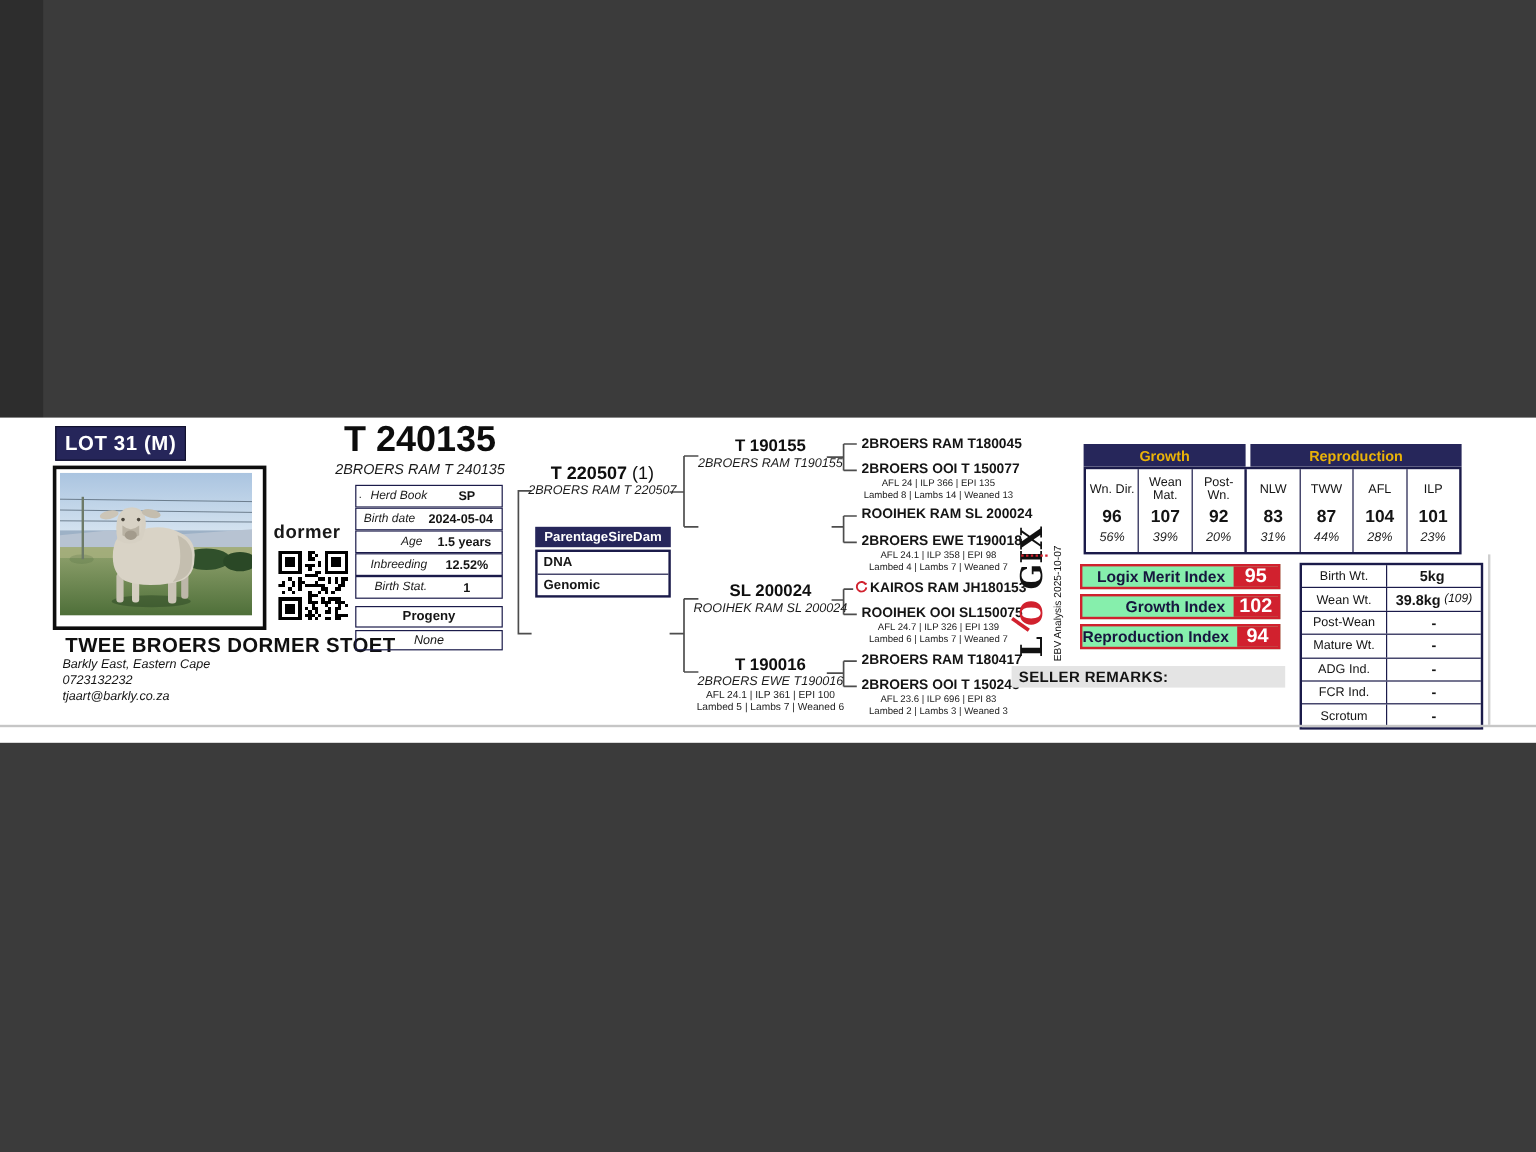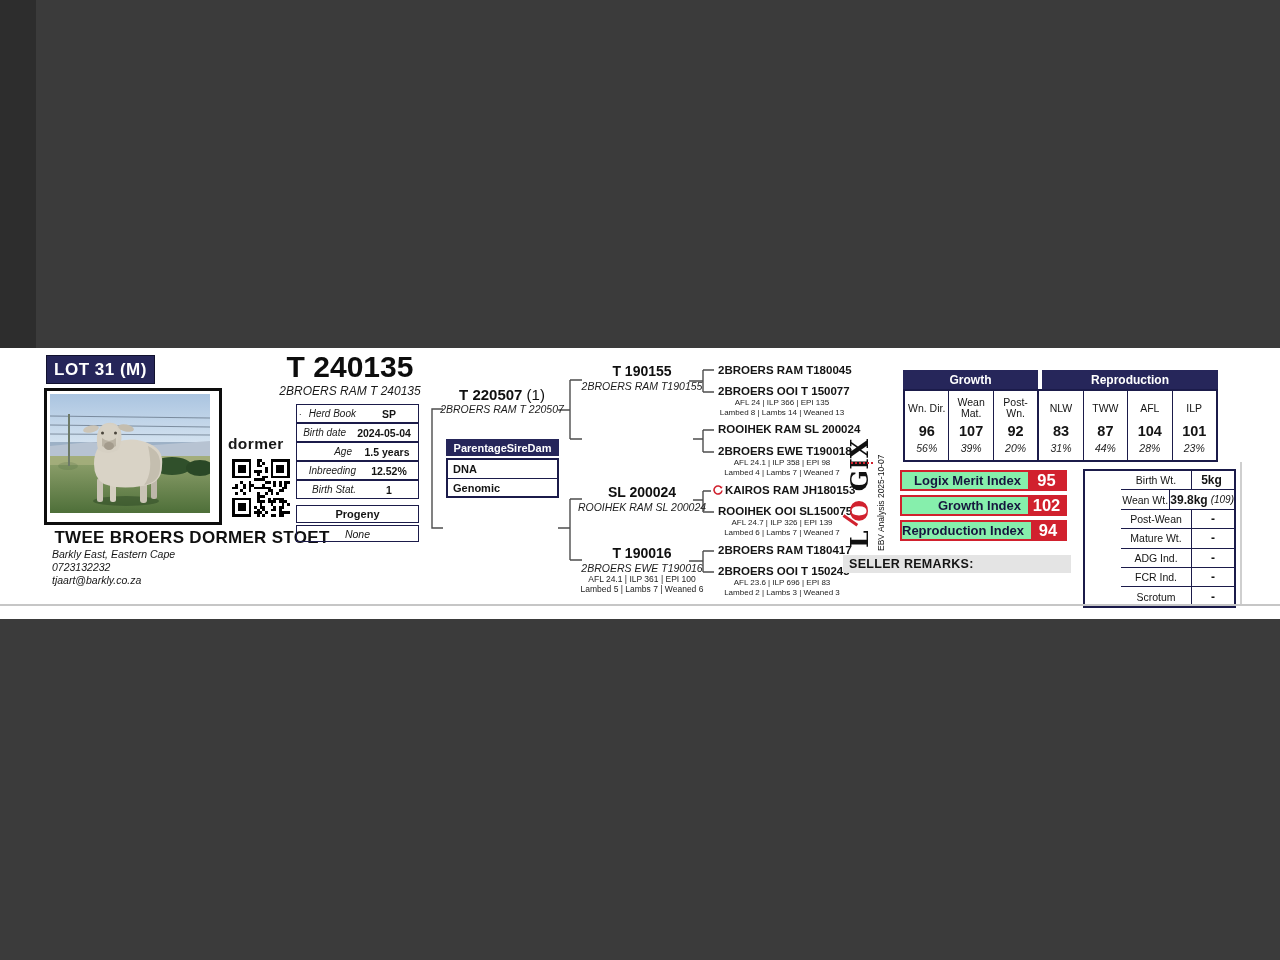--- a/index.html
+++ b/index.html
@@ -50,21 +50,21 @@
   .pid .sfx{font-weight:normal;}
   .g2 .pid{font-size:14px;}
   .psub{font-size:10.5px;font-style:italic;color:#1c1c1c;line-height:13px;white-space:nowrap;}
   .pstat{font-size:8.5px;color:#222;line-height:9.5px;white-space:nowrap;}
   .g3 .pname{font-size:11.5px;font-weight:bold;line-height:13px;white-space:nowrap;}
   .g3 .pstat{font-size:8px;text-align:center;width:128px;}
   .gicon{display:inline-block;width:10px;height:10px;margin-right:2px;vertical-align:-1px;}
 
   .tree{left:0;top:0;width:1280px;height:258px;pointer-events:none;}
 
-  .idx-hdr{top:22px;height:19px;background:#26265a;color:#ffffff;font-weight:bold;font-size:12px;
+  .idx-hdr{top:22px;height:19px;background:#26265a;color:#eab308;font-weight:bold;font-size:12px;
            display:flex;align-items:center;justify-content:center;}
   .idx-box{left:903px;top:41px;width:315px;height:73px;border:2px solid #1b1b4a;box-sizing:border-box;display:flex;background:#fff;}
   .idx-col{flex:1;display:flex;flex-direction:column;align-items:center;border-right:1.5px solid #1b1b4a;}
   .idx-col:last-child{border-right:none;}
   .idx-col.sec{border-right:2.5px solid #1b1b4a;}
   .idx-col .lbl{height:28px;font-size:10.5px;display:flex;align-items:center;justify-content:center;text-align:center;line-height:11px;padding-top:3px;}
   .idx-col .val{font-size:14.5px;font-weight:bold;line-height:18px;}
   .idx-col .pct{font-size:10.5px;font-style:italic;color:#222;line-height:16px;}
 
   .badge{left:900px;width:167px;height:21px;border:2px solid #d1212e;box-sizing:border-box;background:#86efac;display:flex;align-items:stretch;}
@@ -77,21 +77,21 @@
          font-family:"DejaVu Serif",serif;font-weight:bold;font-size:25px;color:#111;letter-spacing:0px;white-space:nowrap;}
   .logix .o{color:#d1212e;}
   .logix-sub{position:absolute;left:84px;top:6px;width:1px;height:0;border-top:22px dotted #d1212e;
              border-top-width:0;border-left:2px dotted #d1212e;height:22px;}
   .ebv{left:876px;top:203px;width:95px;height:12px;transform:rotate(-90deg);transform-origin:left top;
        font-size:8.5px;color:#111;white-space:nowrap;}
 
   .remarks{left:843px;top:207px;width:228px;height:18px;background:#e4e4e4;display:flex;align-items:center;
            font-size:12.5px;font-weight:bold;color:#141414;padding-left:6px;box-sizing:border-box;letter-spacing:.3px;}
 
-  .wt{left:1083px;top:121px;width:153px;border:2px solid #1b1b4a;box-sizing:border-box;background:#fff;padding-left:36px;}
+  .wt{left:1083px;top:121px;width:153px;border:2px solid #1b1b4a;box-sizing:border-box;background:#fff;}
   .wt-row{height:18.4px;display:flex;border-bottom:1.5px solid #1b1b4a;}
   .wt-row:last-child{border-bottom:none;}
   .wt-row .wl{width:70px;border-right:1.5px solid #1b1b4a;display:flex;align-items:center;justify-content:center;
               font-size:10.5px;color:#141414;}
   .wt-row .wv{flex:1;display:flex;align-items:center;justify-content:center;font-size:12px;font-weight:bold;}
   .wt-row .wn{font-size:10px;font-style:italic;font-weight:normal;margin-left:3px;}
 </style>
 </head>
 <body>
 

